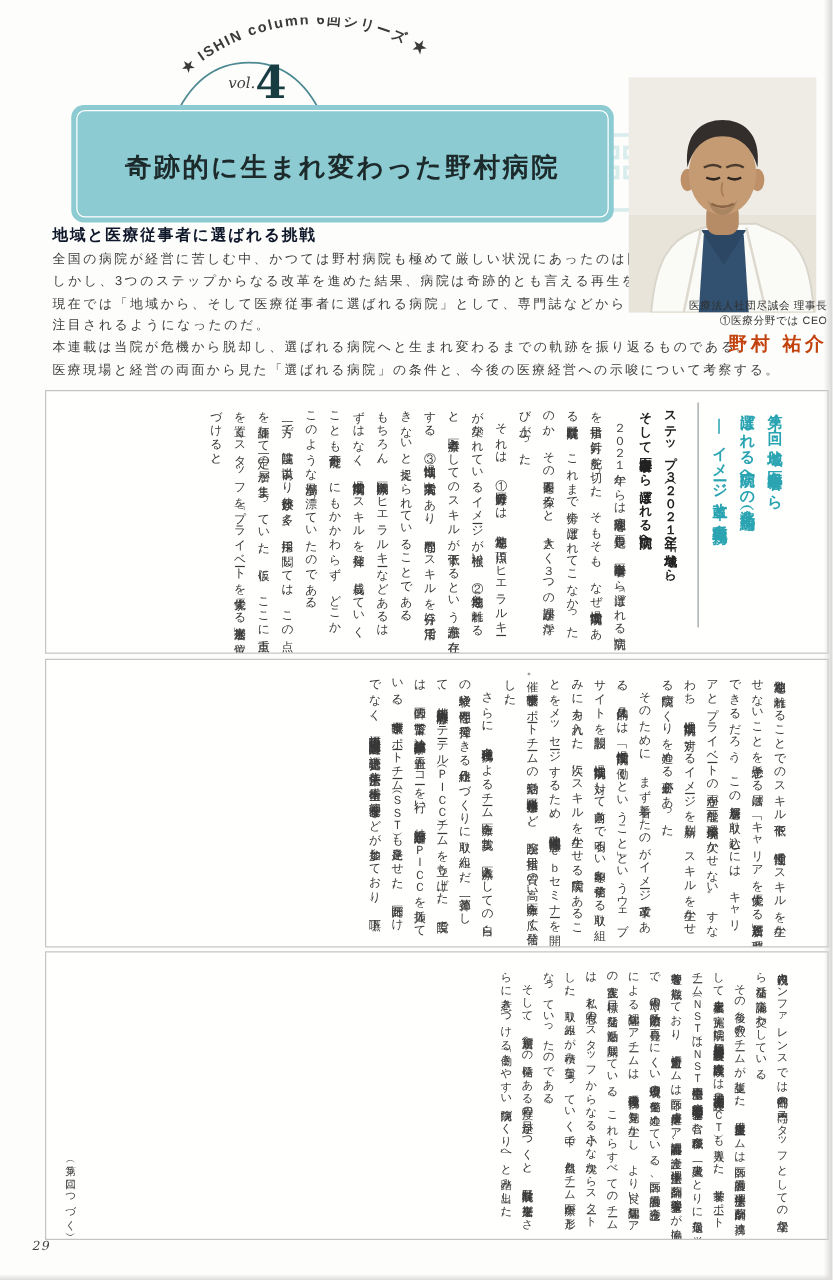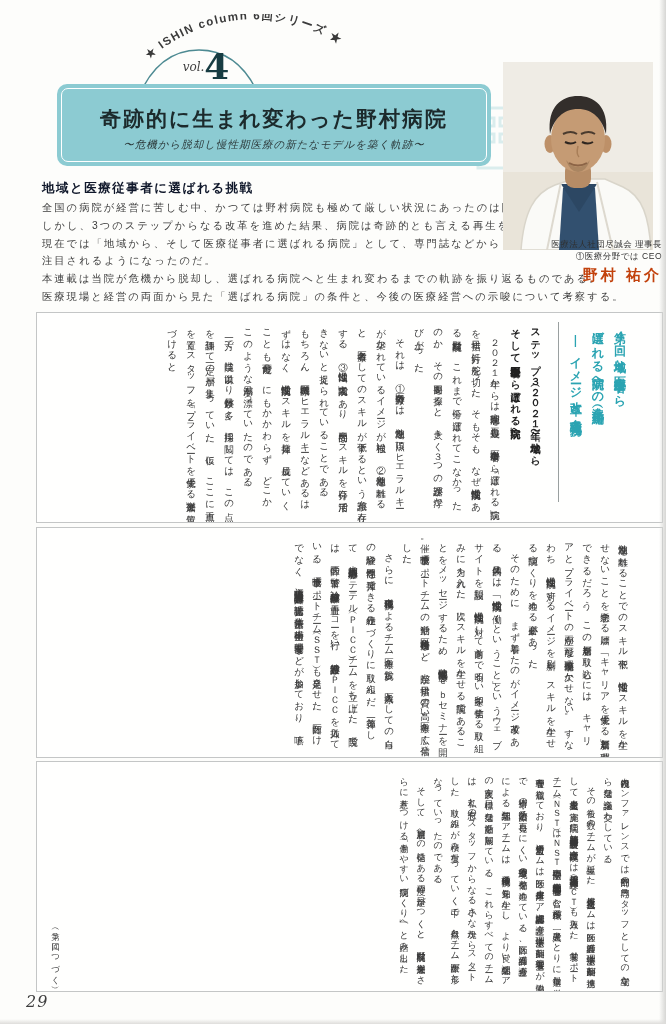--- a/index.html
+++ b/index.html
@@ -9,21 +9,21 @@
     font-family:"Liberation Sans", sans-serif; color:#333;
   }
   
   .arch-svg{position:absolute; left:68px; top:14px; width:340px; height:86px;}
   .arch-svg text{font-family:"Liberation Sans", sans-serif; font-size:11.5px; letter-spacing:1.5px; fill:#3a3a3a; font-weight:bold;}
   .vol-wrap{position:absolute; left:158px; top:48px; width:96px; text-align:center; z-index:3;}
   .vol-prefix{font-family:"DejaVu Serif", serif; font-style:italic; font-size:12px; color:#404040; vertical-align:8px;}
   .vol-number{font-family:"DejaVu Serif", serif; font-size:36px; font-weight:bold; color:#173c42; line-height:1;}
   
   .title-box{
-    position:absolute; left:57px; top:84px; width:434px; height:82px;
+    position:absolute; left:57px; top:84px; width:434px; height:94px;
     background:var(--box-fill,#8ccbd2); border-radius:10px; z-index:2;
   }
   .title-box-inner{
     position:absolute; left:4px; top:4px; right:4px; bottom:4px;
     border:1.5px solid #ffffff; border-radius:7px;
     display:flex; flex-direction:column; align-items:center; justify-content:center;
   }
   .main-title{font-size:21px; font-weight:bold; letter-spacing:2px; color:#1c2a2c; margin-top:6px;}
   .sub-title{font-family:"DejaVu Serif", serif; font-style:italic; font-size:10.5px; letter-spacing:1px; color:#2c3a3b; margin-top:5px;}
   
@@ -63,21 +63,21 @@
   .subhead{
     font-family:"Liberation Sans", sans-serif; font-weight:bold;
     font-size:10px; line-height:20px; color:#222;
   }
   .continuation{
     position:absolute; left:13px; bottom:10px;
     writing-mode:vertical-rl; text-orientation:mixed;
     font-family:"DejaVu Serif", serif; font-size:8.5px; color:#444; letter-spacing:1px;
   }
   
-  .page-number{position:absolute; left:26px; top:992px; font-family:"DejaVu Serif", serif; font-style:italic; font-size:16px; color:#3f3f3f; letter-spacing:1px;}
+  .page-number{position:absolute; left:26px; top:992px; font-family:"DejaVu Serif", serif; font-style:italic; font-size:10px; color:#3f3f3f; letter-spacing:1px;}
   .scan-edge-right{position:absolute; right:0; top:0; bottom:0; width:7px; background:linear-gradient(to left,#d6d6d4,rgba(255,255,255,0)); z-index:5;}
   .scan-edge-bottom{position:absolute; left:0; right:0; bottom:0; height:5px; background:linear-gradient(to top,#dedddb,rgba(255,255,255,0)); z-index:5;}
 </style>
 </head>
 <body>
 
 <div class="page">
 
   <svg class="arch-svg" viewBox="0 0 340 86">
     <defs>
@@ -89,21 +89,20 @@
     </text>
   </svg>
 
   <div class="vol-wrap">
     <span class="vol-prefix">vol.</span><span class="vol-number">4</span>
   </div>
 
   <div class="title-box">
     <div class="title-box-inner">
       <div class="main-title">奇跡的に生まれ変わった野村病院</div>
-      <div class="sub-title">〜危機から脱却し慢性期医療の新たなモデルを築く軌跡〜</div>
     </div>
   </div>
 
   <svg class="bg-illust" viewBox="0 0 192 84">
     <g fill="none" stroke="#bfe0e3" stroke-width="3">
       <rect x="4" y="18" width="40" height="60"></rect>
       <rect x="12" y="28" width="8" height="8"></rect>
       <rect x="26" y="28" width="8" height="8"></rect>
       <rect x="12" y="44" width="8" height="8"></rect>
       <rect x="26" y="44" width="8" height="8"></rect>

